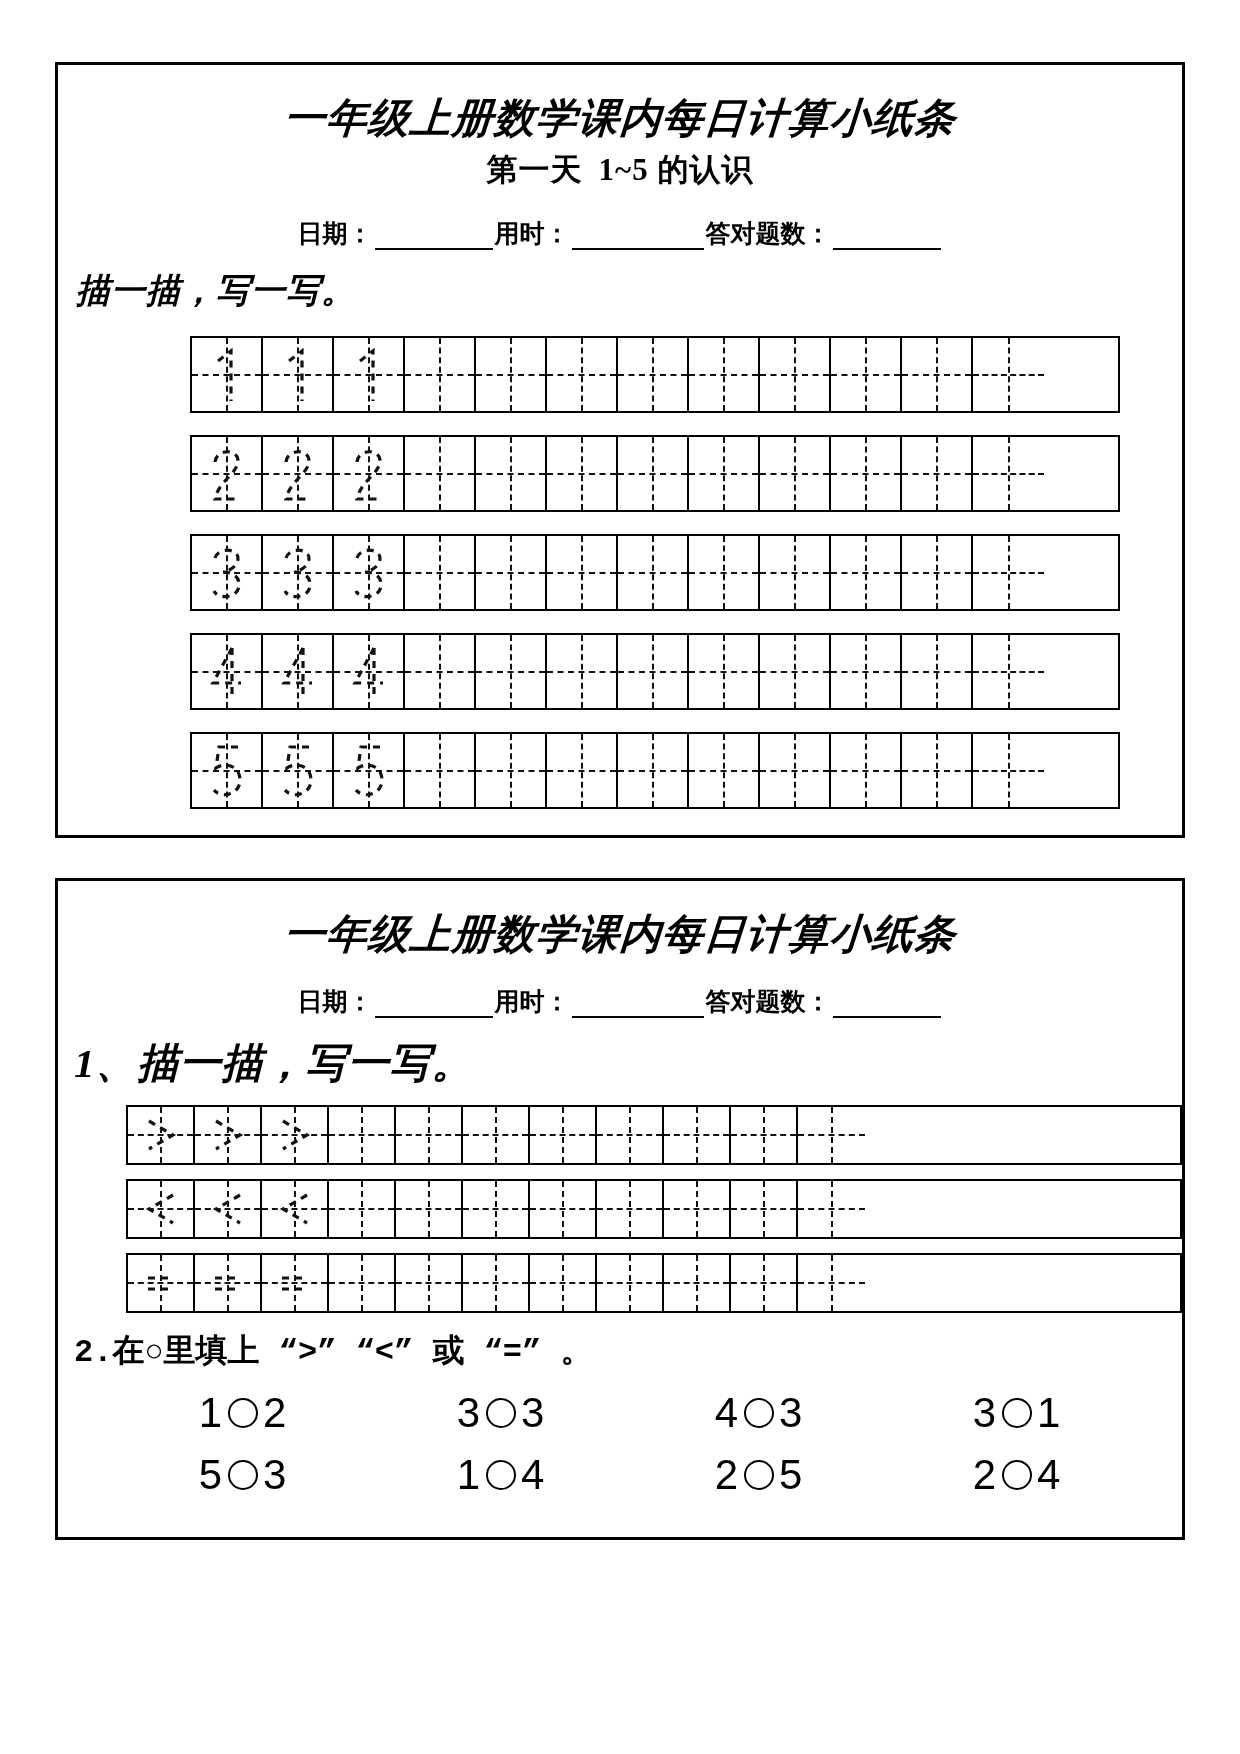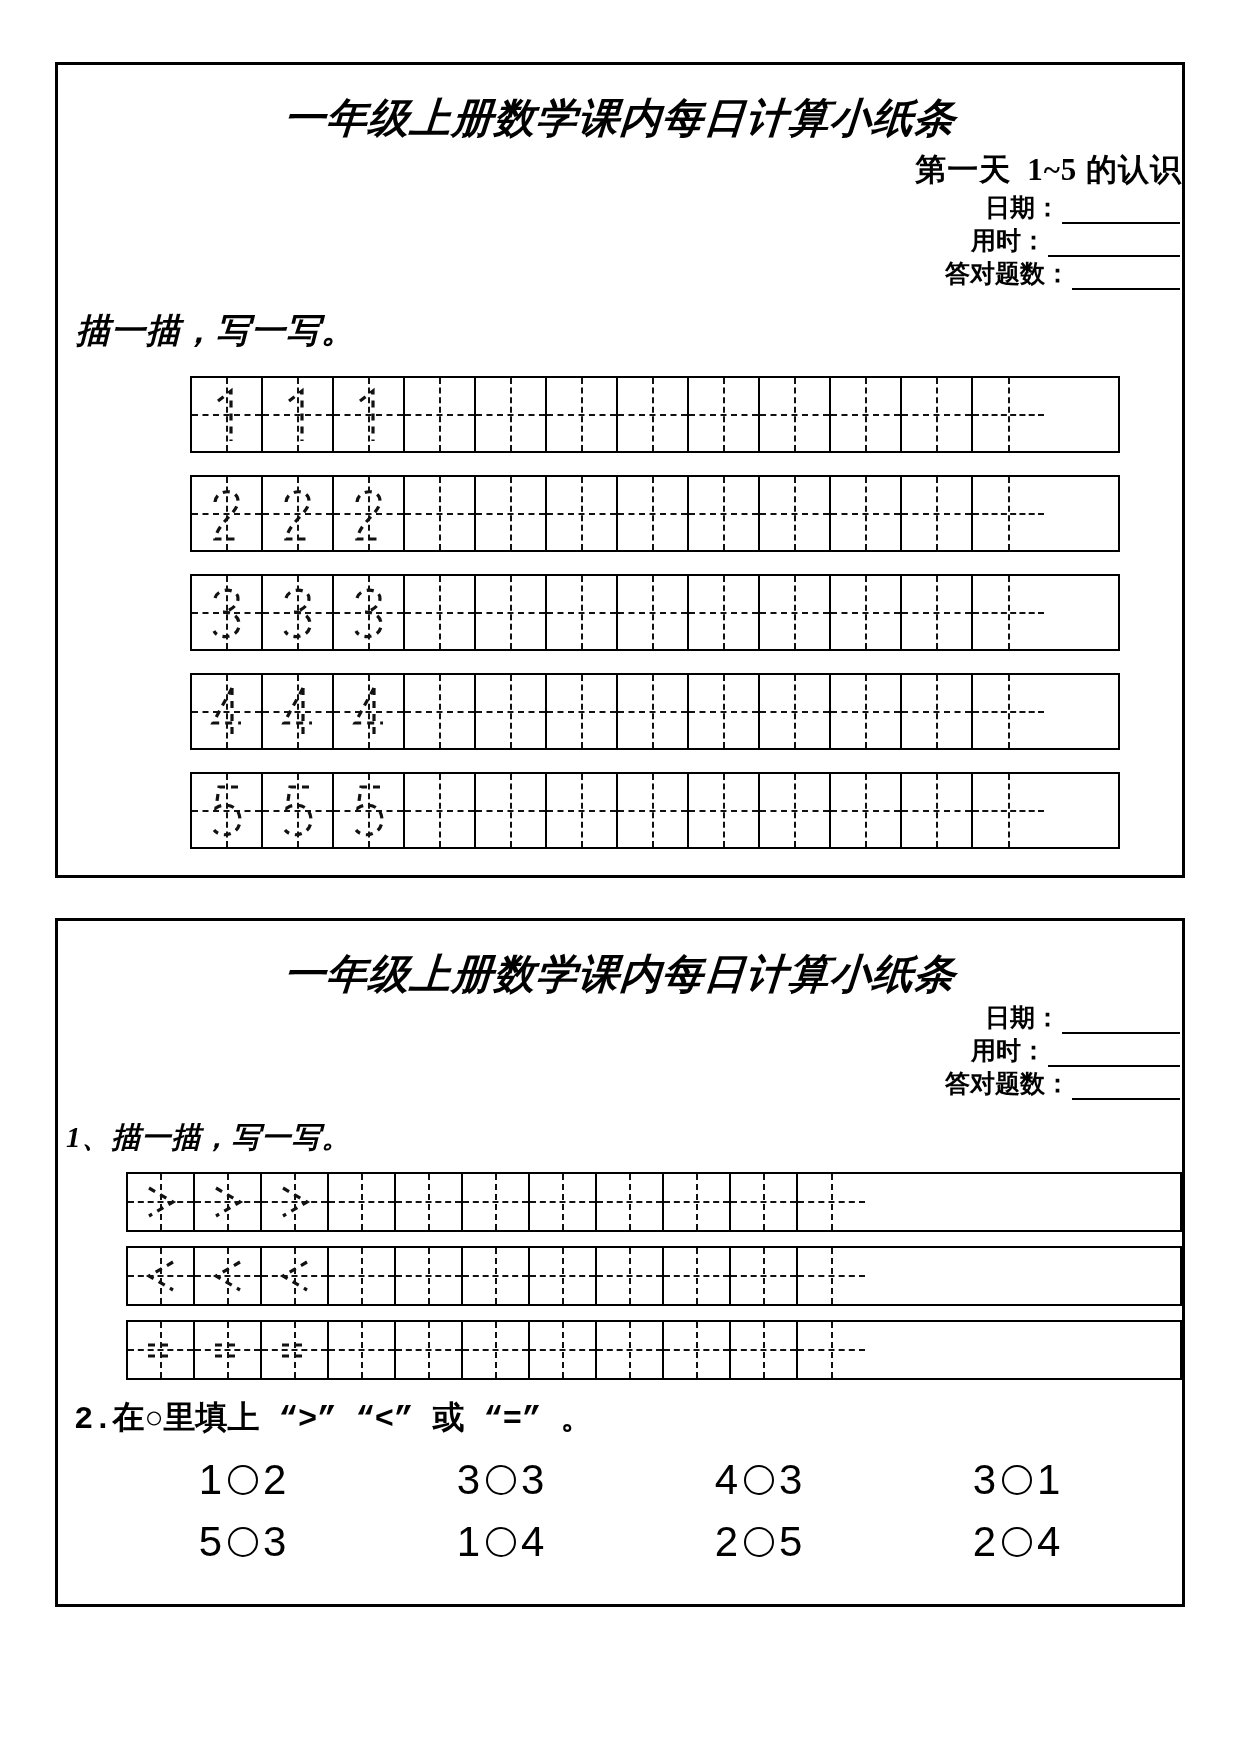--- a/index.html
+++ b/index.html
@@ -36,38 +36,38 @@
     font-family: "Liberation Serif", "DejaVu Serif", serif;
     font-weight: bold;
     font-size: 41px;
     letter-spacing: 1px;
     font-style: italic;
     line-height: 1.22;
     margin: 12px 0 2px 0;
     transform: skewX(-4deg);
   }
   .ws-subtitle {
-    text-align: right;
+    text-align: center;
     font-family: "Liberation Serif", "DejaVu Serif", serif;
     font-weight: bold;
     font-size: 31px;
     letter-spacing: 1px;
     margin: 6px 0 0 0;
   }
   .ws-subtitle .sub-day { margin-right: 16px; }
 
   
   .meta-row {
     display: flex;
     align-items: flex-end;
     justify-content: center;
+    margin-top: 26px;
     font-size: 25px;
     font-weight: bold;
     font-family: "Liberation Serif", "DejaVu Serif", serif;
-    flex-direction: column;
   }
   .meta-item { display: flex; align-items: flex-end; }
   .meta-label { white-space: nowrap; }
   .meta-blank {
     display: inline-block;
     border-bottom: 2.5px solid #000;
     height: 20px;
     margin: 0 2px;
   }
   .blank-date  { width: 118px; }
@@ -77,21 +77,21 @@
   
   .sec-head {
     font-family: "Liberation Serif", "DejaVu Serif", serif;
     font-weight: bold;
     font-size: 34px;
     font-style: italic;
     margin: 18px 0 8px 10px;
     padding-left: 8px;
     letter-spacing: 1px;
   }
-  #worksheet-2 .sec-head { font-size: 29px; margin-left: 0; }
+  #worksheet-2 .sec-head { font-size: 41px; margin-left: 8px; }
   .sec-head-2 {
     font-family: Liberation Mono, monospace;
     font-weight: bold;
     font-size: 32px;
     margin: 16px 0 8px 10px;
     padding-left: 6px;
     letter-spacing: 0px;
   }
 
   

